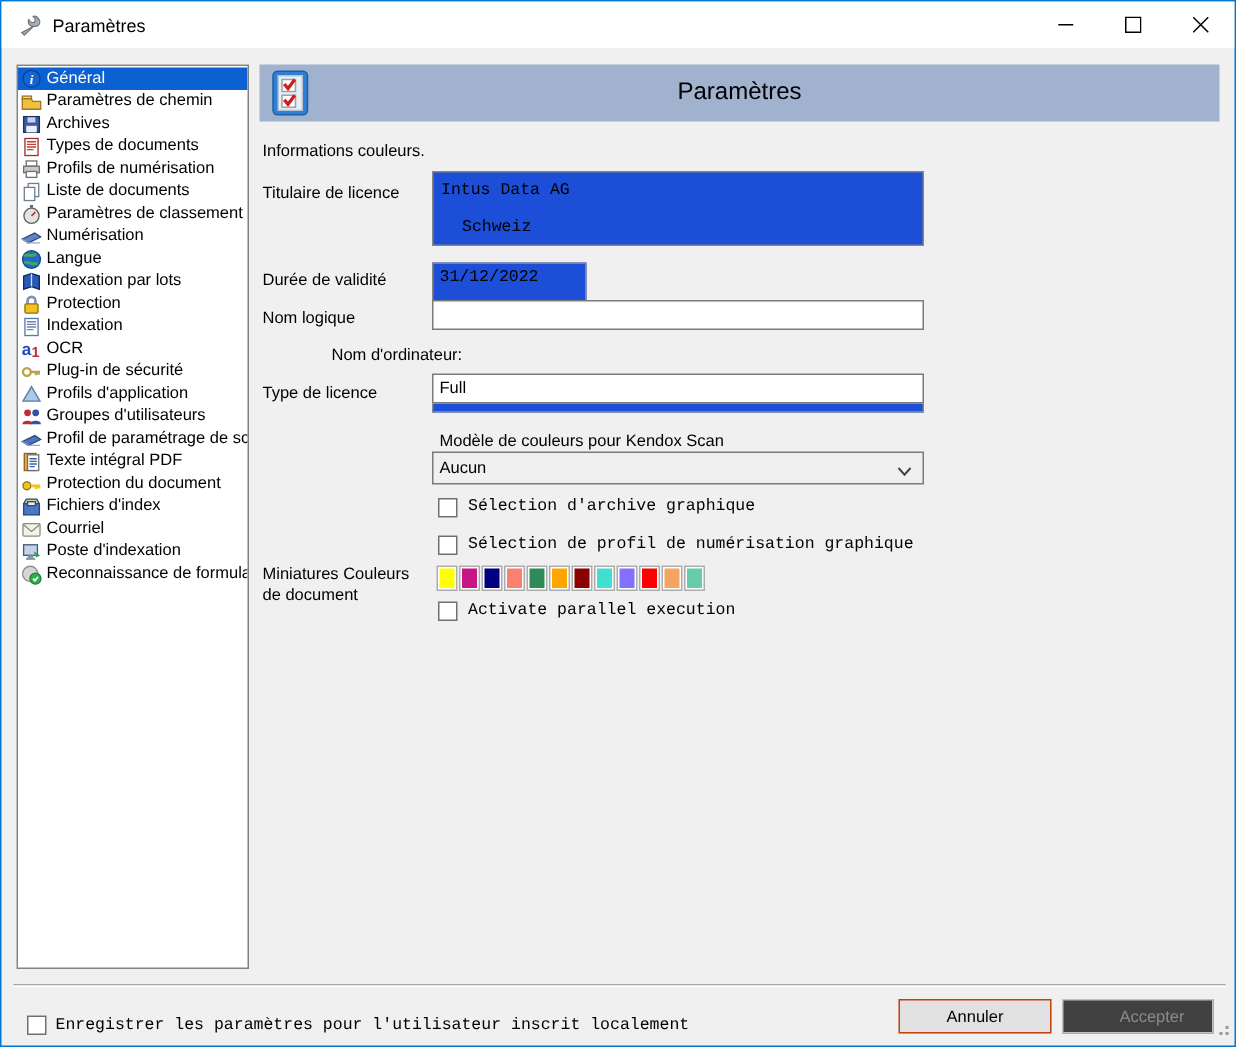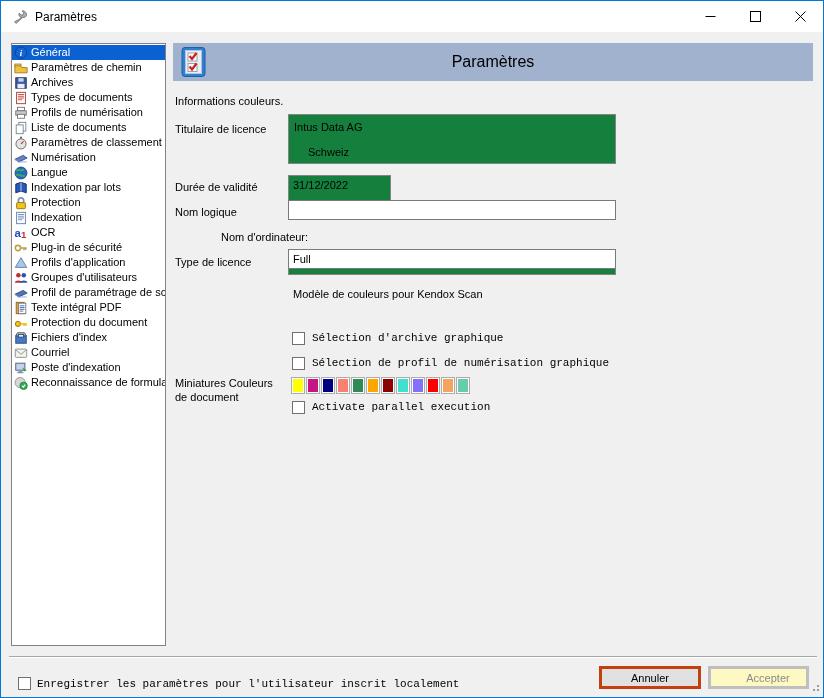--- a/index.html
+++ b/index.html
@@ -44,21 +44,21 @@
   .banner .banner-title {
     width: 100%; text-align: center; font-size: 16px; color: #000;
   }
 
   
   .lbl { position: absolute; font-size: 11px; color: #000; white-space: nowrap; }
   .box {
     position: absolute; border: 1px solid #7a7a7a; background: #ffffff;
     font-size: 11px; padding: 2px 4px; line-height: 14px; white-space: nowrap; overflow: hidden;
   }
-  .box.readonly { background: #15803d; border-color: #848484; }
+  .box.readonly { background: #1d4ed8; border-color: #848484; font-family: Liberation Mono, monospace; }
   .holder-box { left: 287px; top: 113px; width: 328px; height: 50px; }
   .holder-line1 { position: absolute; left: 5px; top: 5px; }
   .holder-line2 { position: absolute; left: 19px; top: 30px; }
 
   .combo {
     position: absolute; left: 287px; top: 300px; width: 328px; height: 22px;
     background: #f0f0f0; border: 1px solid #7a7a7a;
     display: flex; align-items: center; padding-left: 4px; font-size: 11px;
   }
   .combo .chev { position: absolute; right: 7px; top: 7px; }
@@ -74,26 +74,26 @@
   }
   .swatch-cell .sw { width: 100%; height: 100%; }
 
   
   .divider {
     position: absolute; left: 8px; top: 655px; width: 808px; height: 2px;
     border-top: 1px solid #a6a6a6; border-bottom: 1px solid #ffffff;
   }
   .btn {
     position: absolute; top: 665px; width: 102px; height: 23px;
-    background: #e1e1e1; border: 3px solid #c2410c;
+    background: #e1e1e1; border: 1px solid #c2410c;
     font-size: 11px; display: flex; align-items: center; justify-content: center;
     font-family: "Liberation Sans", sans-serif;
   }
   .btn.focused { border: 3px solid #0f766e; margin-top: 38px; }
-  .btn.disabled { background: #fef9c3; border-color: #bfbfbf; color: #8a8a8a; padding-left: 19px; }
+  .btn.disabled { background: #404040; border-color: #bfbfbf; color: #8a8a8a; padding-left: 19px; }
   .grip { position: absolute; right: 3px; bottom: 3px; }
 </style>
 </head>
 <body>
 
 <div class="window">
 
   <div class="titlebar">
     <span class="app-icon">
       <svg width="16" height="16" viewBox="0 0 16 16">
@@ -367,20 +367,28 @@
   <span class="lbl" style="left:174px; top:205px;">Nom logique</span>
   <div class="box" style="left:287px; top:199px; width:328px; height:20px;"></div>
 
   <span class="lbl" style="left:174px; top:230px;margin-left:46px;">Nom d'ordinateur:</span>
   <div class="box readonly" style="left:287px; top:224px; width:328px; height:20px;margin-top:30px;">INT-DEMORDS</div>
 
   <span class="lbl" style="left:174px; top:255px;">Type de licence</span>
   <div class="box" style="left:287px; top:248px; width:328px; height:20px;">Full</div>
 
   <span class="lbl" style="left:292px; top:287px;">Modèle de couleurs pour Kendox Scan</span>
+  <div class="combo">
+    <span>Aucun</span>
+    <span class="chev">
+      <svg width="10" height="7" viewBox="0 0 10 7">
+          <path d="M1 1 L5 5.5 L9 1" fill="none" stroke="#444" stroke-width="1.3"></path>
+        </svg>
+    </span>
+  </div>
 
   <span class="cb" style="left:291px; top:331px;"></span>
   <span class="cb-label" style="left:311px; top:331px;">Sélection d'archive graphique</span>
 
   <span class="cb" style="left:291px; top:356px;"></span>
   <span class="cb-label" style="left:311px; top:356px;">Sélection de profil de numérisation graphique</span>
 
   <span class="lbl" style="left:174px; top:376px;">Miniatures Couleurs</span>
   <span class="lbl" style="left:174px; top:390px;">de document</span>
   <div class="swatch-row">

